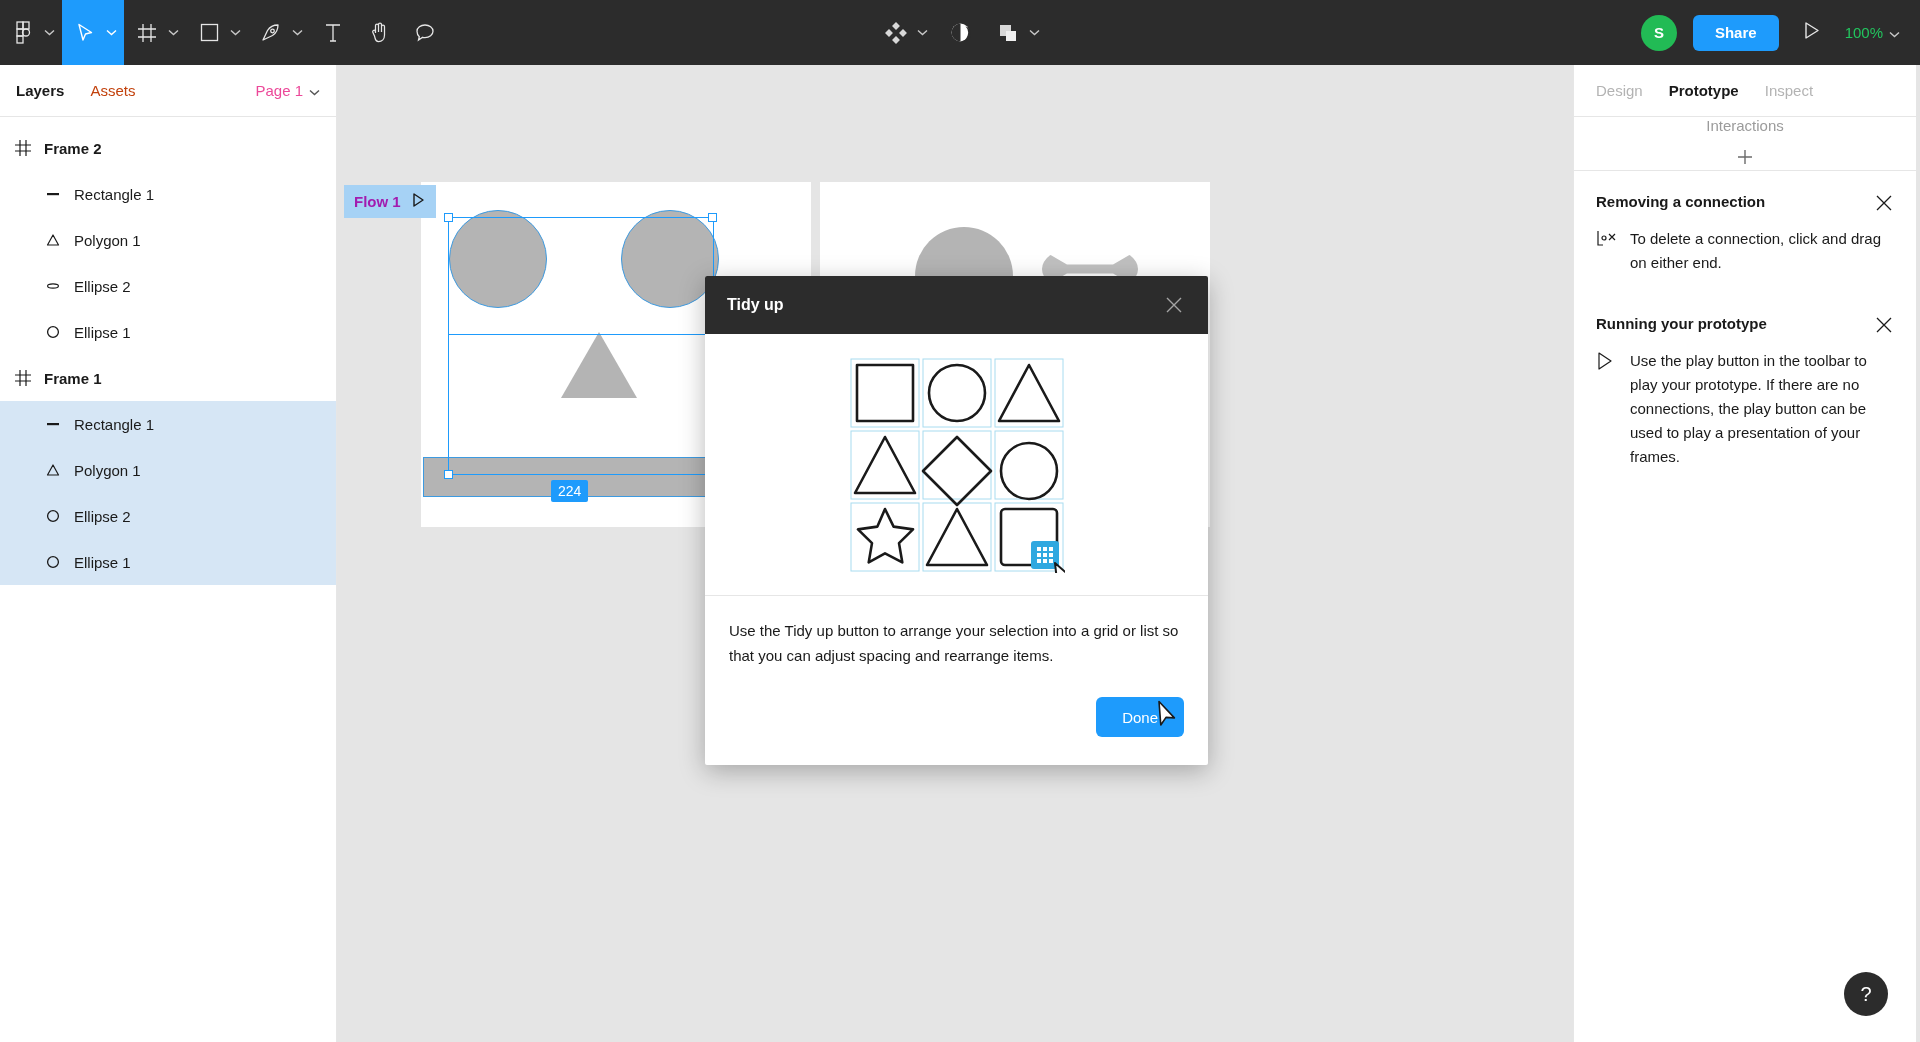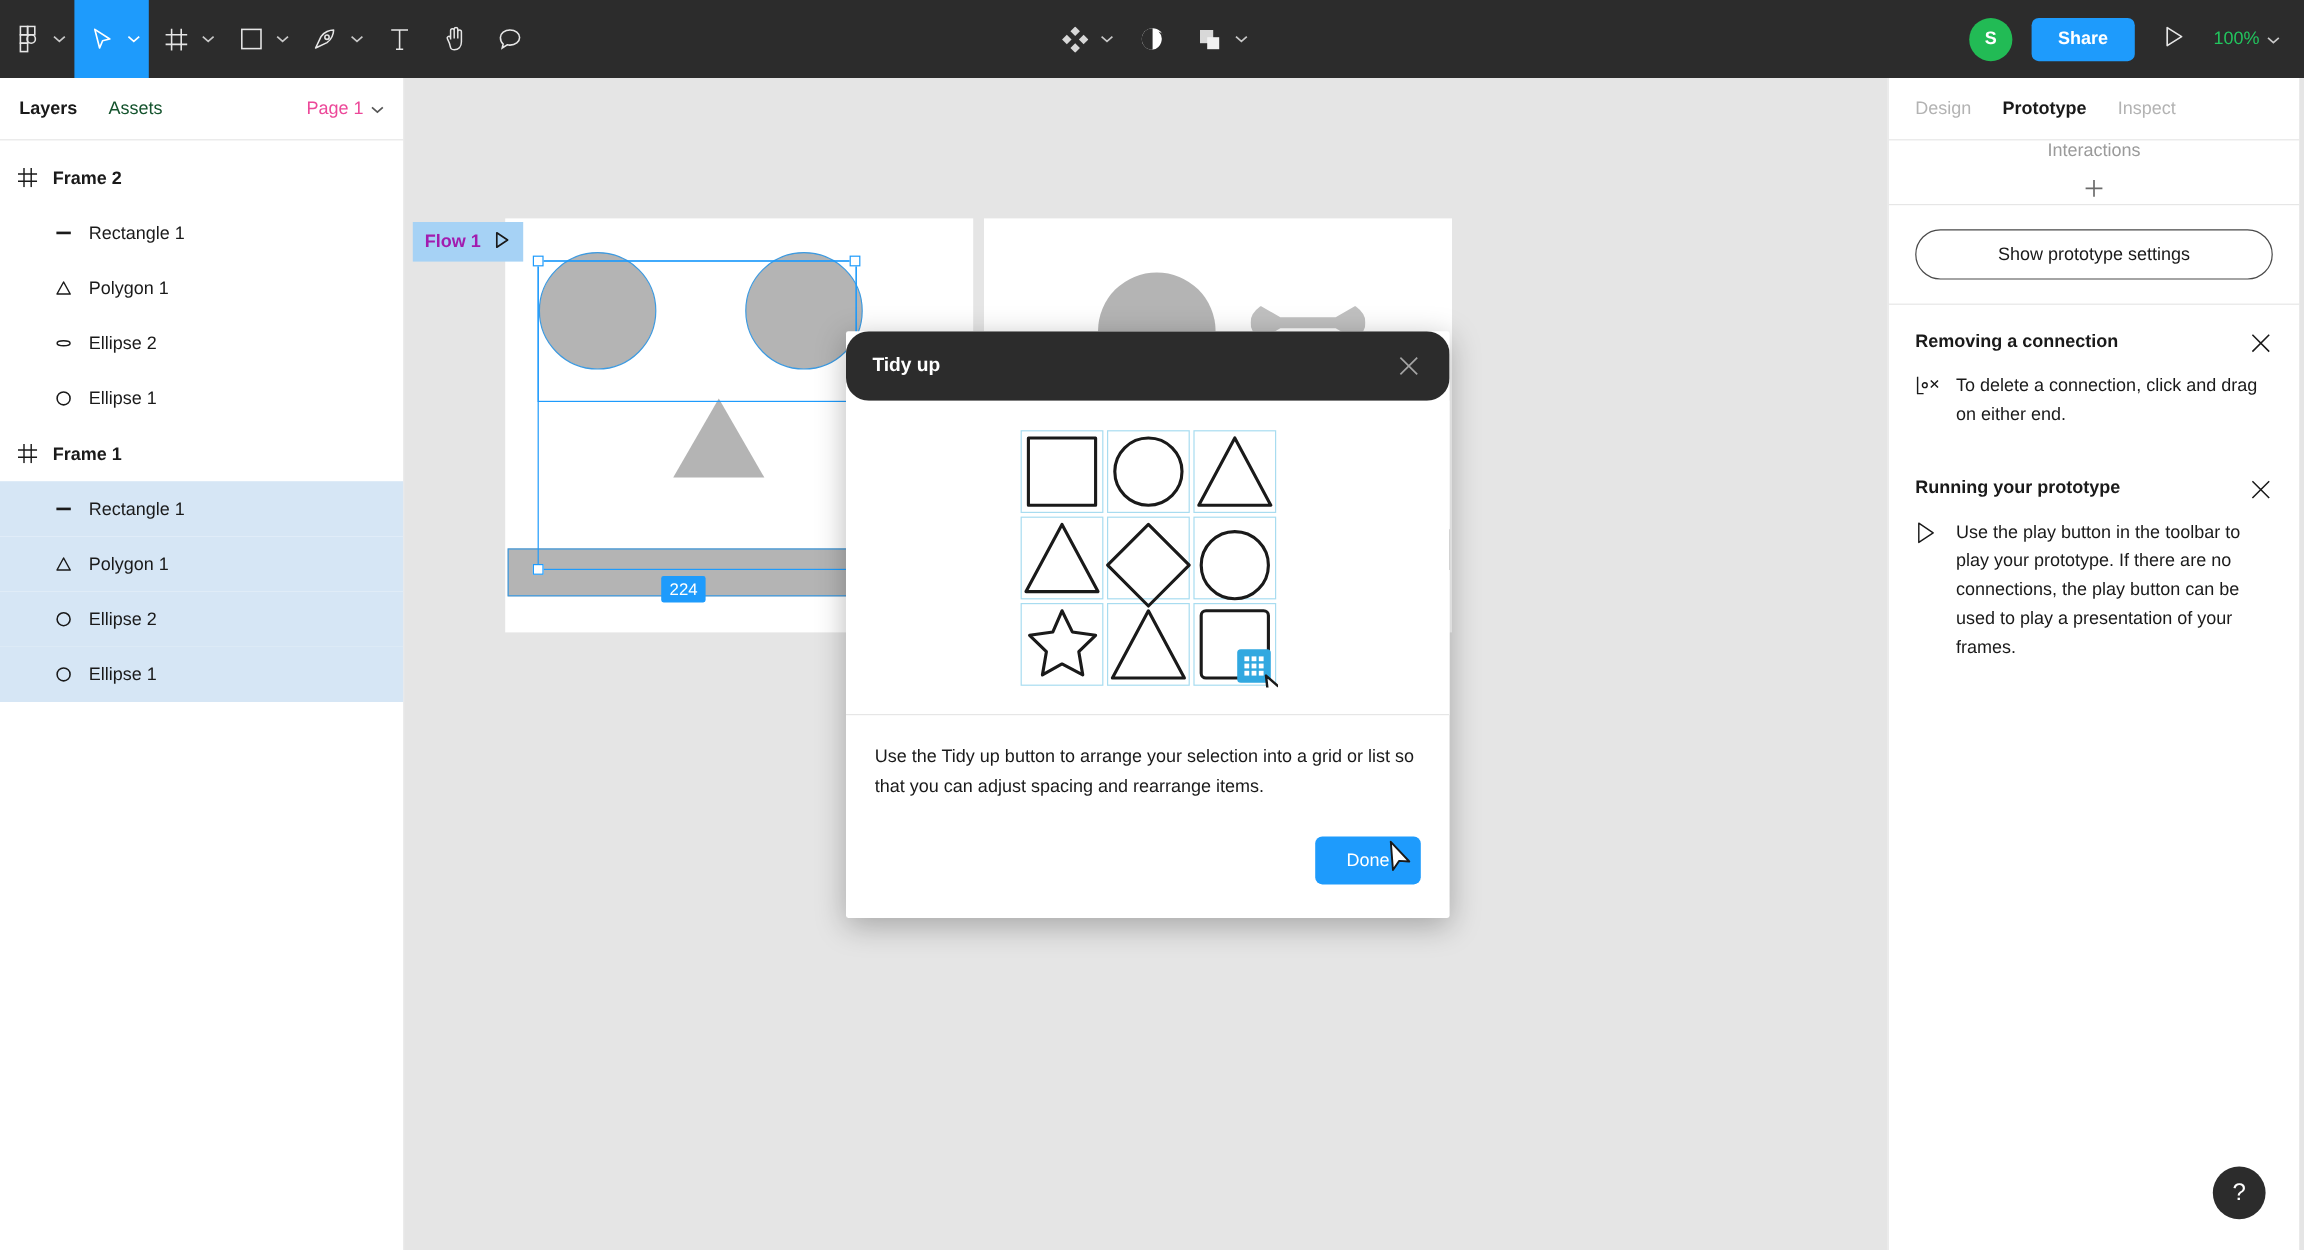--- a/index.html
+++ b/index.html
@@ -55,21 +55,21 @@
     position: absolute; left: 0; top: 65px;
     width: 337px; height: 977px;
     background: #ffffff;
     border-right: 1px solid #e6e6e6;
   }
   .lp-header {
     height: 52px; display: flex; align-items: center;
     padding: 0 16px; border-bottom: 1px solid #e6e6e6;
     position: relative;
   }
-  .lp-tab { font-size: 15px; margin-right: 26px; color: #14532d; cursor: pointer; }
+  .lp-tab { font-size: 15px; margin-right: 26px; color: #c2410c; cursor: pointer; }
   .lp-tab.active { color: #1a1a1a; font-weight: bold; }
   .lp-page {
     position: absolute; right: 16px; display: flex; align-items: flex-start; gap: 6px;
     font-size: 15px; color: #ec4899; cursor: pointer;
   }
   .layer-list { padding-top: 8px; }
   .layer-row {
     height: 46px; display: flex; align-items: center;
     font-size: 15px; color: #1a1a1a; cursor: pointer;
   }
@@ -153,21 +153,21 @@
   
   .dialog {
     position: absolute; left: 705px; top: 276px;
     width: 503px; height: 489px;
     background: #fff; z-index: 50;
     box-shadow: 0 6px 26px rgba(0,0,0,0.28);
     border-radius: 2px; overflow: hidden;
   }
   .dlg-head {
     height: 58px; background: #2c2c2c; display: flex; align-items: center;
-    padding: 0 22px; color: #fff; border-radius: 19px;
+    padding: 0 22px; color: #fff;
   }
   .dlg-title { font-size: 16px; font-weight: bold; flex: 1; }
   .dlg-close { width: 24px; height: 24px; cursor: pointer; opacity: .75; }
   .dlg-media {
     height: 262px; display: flex; align-items: center; justify-content: center;
     border-bottom: 1px solid #e6e6e6; background: #fff;
   }
   .dlg-body { padding: 22px 24px 0 24px; }
   .dlg-text { font-size: 15px; line-height: 25px; color: #1a1a1a; }
   .dlg-foot { position: absolute; right: 24px; bottom: 28px; }
@@ -488,23 +488,20 @@
       <div class="rp-section-title">Interactions</div>
       <div class="rp-plus">
         <span>
           <svg width="18" height="18" viewBox="0 0 18 18" fill="none" stroke="#6b6b6b" stroke-width="1.4">
               <path d="M9 2v14M2 9h14"></path>
             </svg>
         </span>
       </div>
     </div>
 
-    <div class="rp-proto-btn-wrap">
-      <div class="proto-btn">Show prototype settings</div>
-    </div>
 
     <div class="tip">
       <div class="tip-head">
         <div class="tip-title">Removing a connection</div>
         <div class="tip-close">
           <svg width="20" height="20" viewBox="0 0 20 20" fill="none" stroke="#1a1a1a" stroke-width="1.3">
               <path d="M3 3l14 14M17 3L3 17"></path>
             </svg>
         </div>
       </div>

